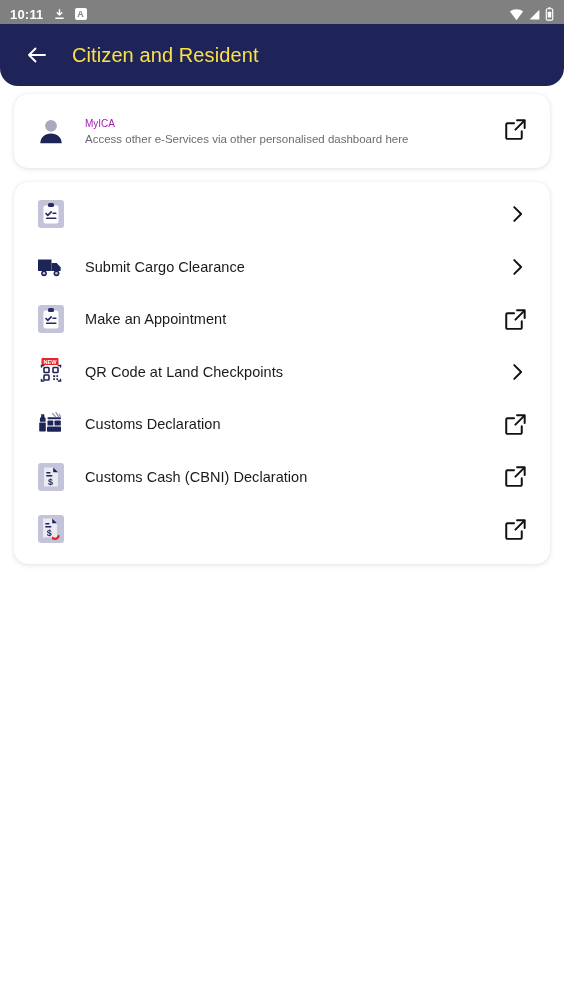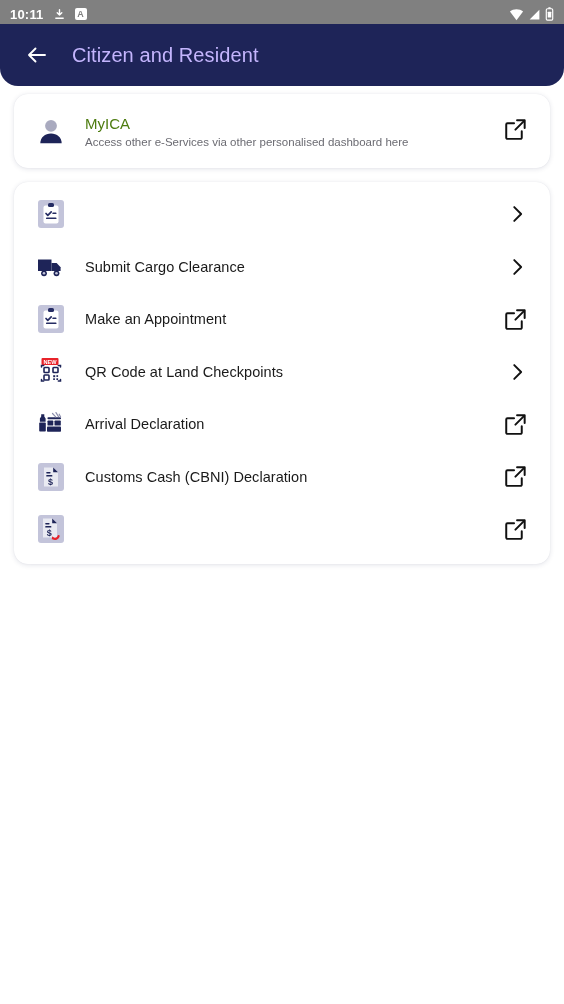--- a/index.html
+++ b/index.html
@@ -31,34 +31,34 @@
 
   
   .header {
     position: absolute; top: 24px; left: 0; width: 564px; height: 62px;
     background: #1E2458;
     border-bottom-left-radius: 18px; border-bottom-right-radius: 18px;
     display: flex; align-items: center; padding: 0 22px;
   }
   .back-btn { width: 30px; height: 30px; display: flex; align-items: center; justify-content: center; }
   .header-title {
-    color: #c4b5fd; font-size: 20px; margin-left: 20px; letter-spacing: .1px;
+    color: #fde047; font-size: 20px; margin-left: 20px; letter-spacing: .1px;
   }
 
   
   .card {
     position: absolute; left: 14px; width: 536px;
     background: #ffffff; border-radius: 14px;
     box-shadow: 0 1px 5px rgba(30,36,88,.13), 0 0 1px rgba(30,36,88,.10);
   }
   #myica-card { top: 94px; height: 74px; display: flex; align-items: center; padding: 0 22px; }
   #services-card { top: 182px; padding: 6px 0 8px 0; }
 
   .myica-texts { margin-left: 19px; display: flex; flex-direction: column; gap: 4px; }
-  .myica-title { font-size: 15px; color: #4d7c0f; }
+  .myica-title { font-size: 10px; color: #a21caf; }
   .myica-sub { font-size: 11.5px; color: #6b6b72; }
   .myica-ext { margin-left: auto; }
 
   
   .row {
     height: 52.5px; display: flex; align-items: center; padding: 0 22px;
   }
   .row-icon {
     width: 30px; height: 30px; flex: 0 0 30px;
     display: flex; align-items: center; justify-content: center;
@@ -220,21 +220,21 @@
         <svg width="30" height="28" viewBox="0 0 30 28">
           <path d="M5.2 4.2h3.1v2.2l1.3 2v3.4H3.9V8.4l1.3-2z" fill="#1E2458"></path>
           <rect x="3.2" y="12.6" width="6.6" height="9" rx=".8" fill="#1E2458"></rect>
           <rect x="11.5" y="7.2" width="13.5" height="2.1" rx=".8" fill="#1E2458"></rect>
           <path d="M16.5 3.5l3.2 3.3M20 2.6l2.5 4M23.2 4.2l1.4 2.8" stroke="#8e90ae" stroke-width="1.2" stroke-linecap="round"></path>
           <rect x="11.5" y="10.6" width="5.8" height="5" rx=".7" fill="#1E2458"></rect>
           <rect x="18.5" y="10.6" width="6.3" height="5" rx=".7" fill="#1E2458"></rect>
           <rect x="11" y="16.6" width="14" height="5.2" rx=".8" fill="#1E2458"></rect>
         </svg>
       </div>
-      <div class="row-label">Arrival Declaration</div>
+      <div class="row-label">Customs Declaration</div>
       <div class="row-action">
         <svg width="25" height="25" viewBox="0 0 24 24">
           <path d="M13.5 3.2h7.3v7.3" stroke="#111" stroke-width="1.9" fill="none" stroke-linecap="round" stroke-linejoin="round"></path>
           <path d="M20.3 3.7l-8.4 8.4" stroke="#111" stroke-width="1.9" fill="none" stroke-linecap="round"></path>
           <path d="M18 13.6v6.2a1.2 1.2 0 01-1.2 1.2H4.3a1.2 1.2 0 01-1.2-1.2V7.2A1.2 1.2 0 014.3 6h6.3" stroke="#111" stroke-width="1.9" fill="none" stroke-linecap="round" stroke-linejoin="round"></path>
         </svg>
       </div>
     </div>
 
     <div class="row">

